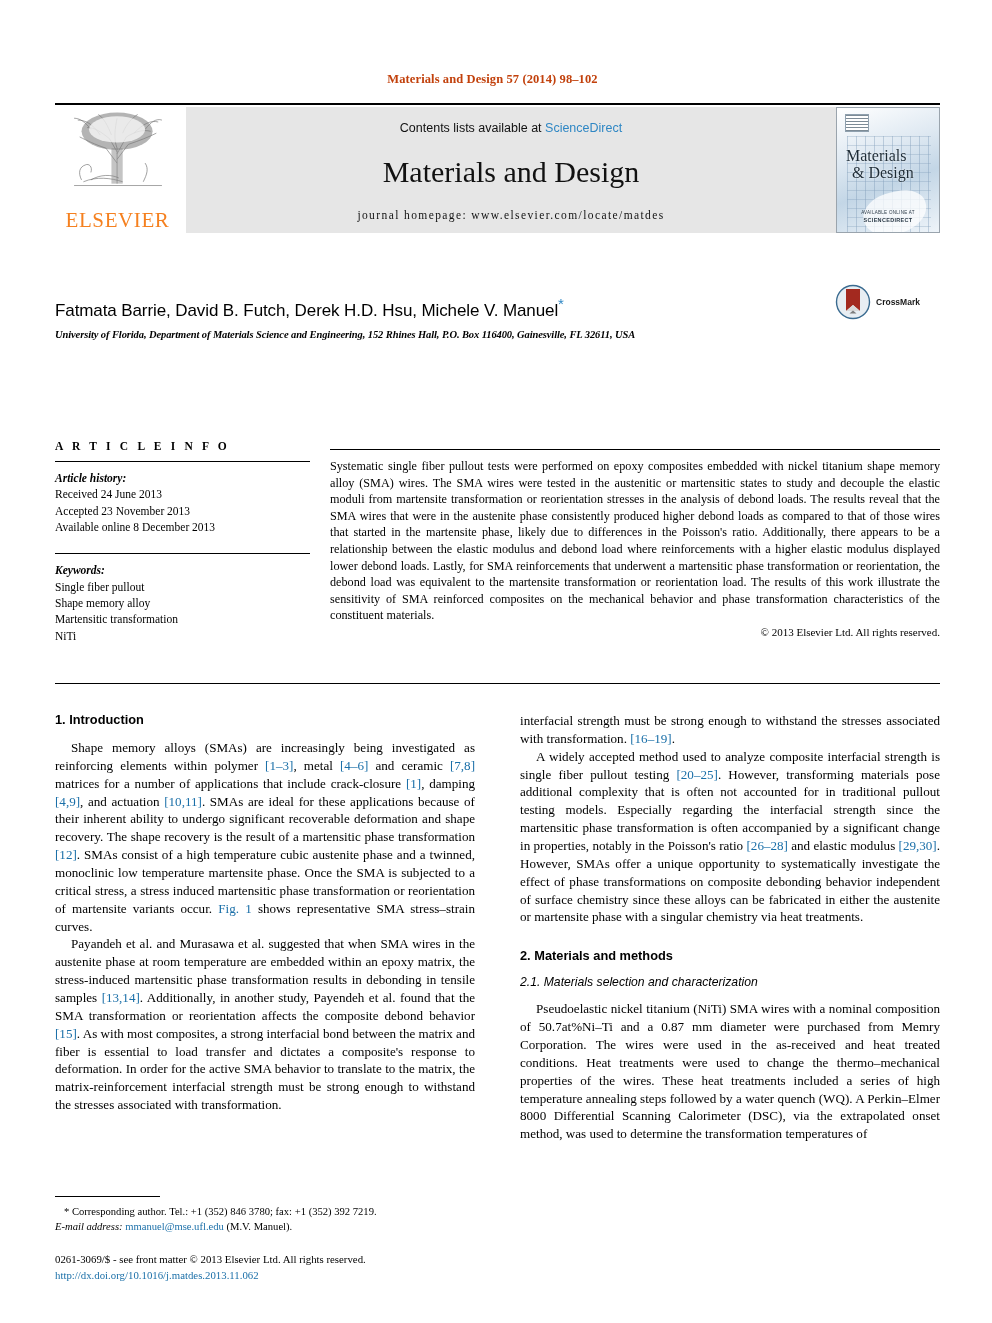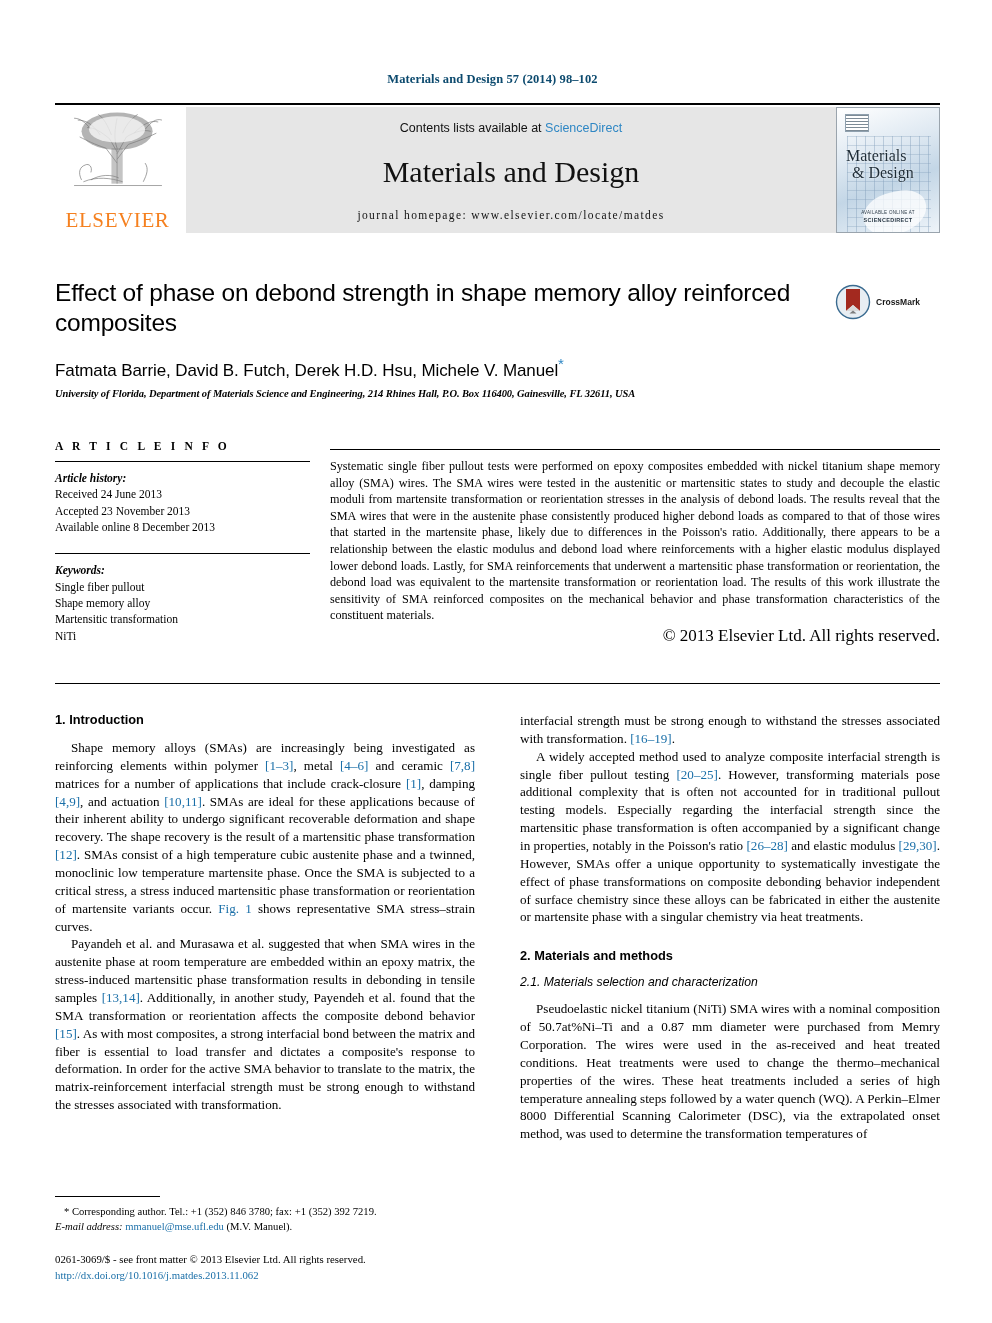--- a/index.html
+++ b/index.html
@@ -25,21 +25,21 @@
   
   .running-head {
     position: absolute;
     top: 72px;
     left: 0;
     width: 985px;
     text-align: center;
     font-family: "Liberation Serif", serif;
     font-weight: bold;
     font-size: 12.5px;
-    color: #0c4a6e;
+    color: #c2410c;
     letter-spacing: 0.1px;
   }
 
   
   .masthead {
     position: absolute;
     top: 103px;
     left: 55px;
     width: 885px;
     border-top: 2px solid #000;
@@ -233,21 +233,21 @@
   .abs-body {
     font-family: "Liberation Serif", serif;
     font-size: 12.2px;
     line-height: 1.36;
     text-align: justify;
     text-justify: inter-word;
   }
   .abs-copy {
     text-align: right;
     margin-top: 2px;
-    font-size: 17px;
+    font-size: 11px;
   }
 
   
   .big-divider {
     position: absolute;
     top: 683px;
     left: 55px;
     width: 885px;
     border-top: 1.6px solid #000;
   }
@@ -379,25 +379,24 @@
         <div class="cover-foot">
           <span>AVAILABLE ONLINE AT</span><br>
           <span class="b">SCIENCEDIRECT</span>
         </div>
       </div>
 
     </div>
   </div>
 
   <div class="title-block">
-    <h1 class="paper-title">Effect of phase on debond strength in shape memory alloy reinforced composites</h1>
     <div class="authors">
       <span>Fatmata Barrie, David B. Futch, Derek H.D. Hsu, Michele V. Manuel</span><span class="star">*</span>
     </div>
-    <div class="affiliation">University of Florida, Department of Materials Science and Engineering, 214 Rhines Hall, P.O. Box 116400, Gainesville, FL 32611, USA</div>
+    <div class="affiliation">University of Florida, Department of Materials Science and Engineering, 152 Rhines Hall, P.O. Box 116400, Gainesville, FL 32611, USA</div>
 
     <div class="crossmark">
       <svg width="36" height="36" viewBox="0 0 36 36">
         <circle cx="18" cy="18" r="16.5" fill="#e8eef3" stroke="#3a6b90" stroke-width="1.4"></circle>
         <path d="M11 5 h14 v22 l-7 -6 l-7 6 z" fill="#a3291f"></path>
         <path d="M11 27 l7 -6 l7 6 z" fill="#d9d9d9"></path>
         <path d="M14.5 29.5 l3.5 -3 l3.5 3 z" fill="#7d7d7d"></path>
       </svg>
       <span class="crossmark-label">CrossMark</span>
     </div>

